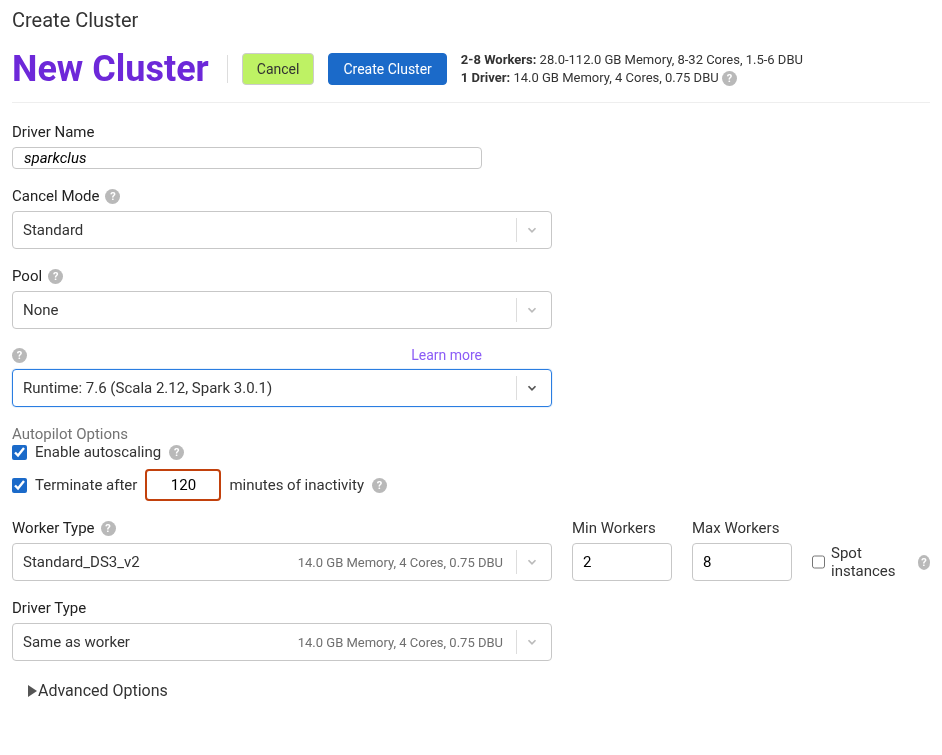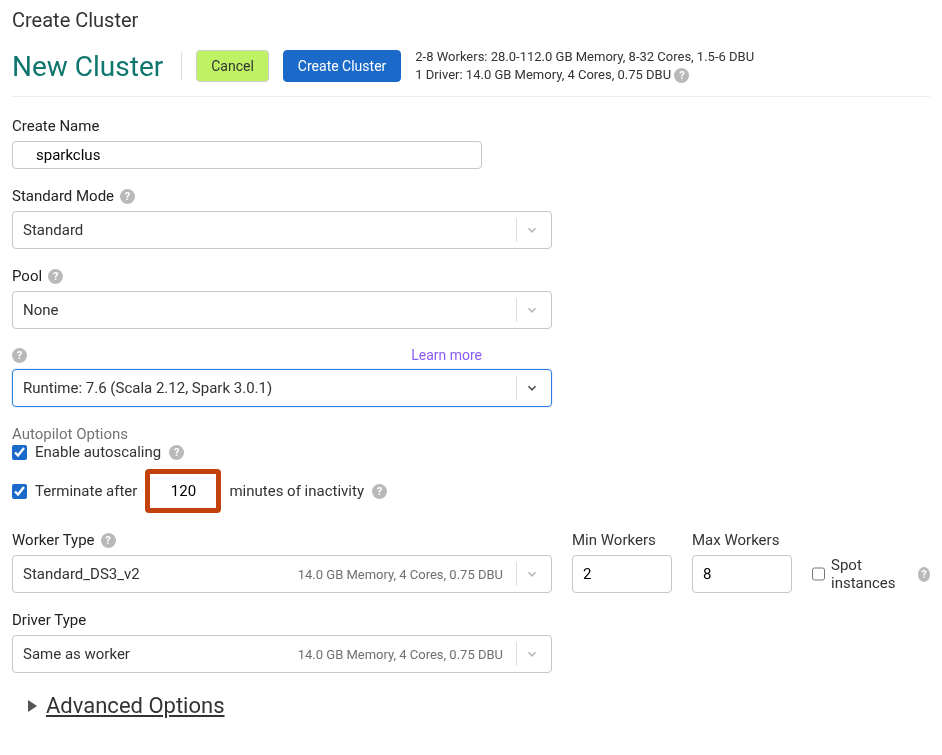--- a/index.html
+++ b/index.html
@@ -1,65 +1,65 @@
 <!DOCTYPE html>
 <html><head>
   <meta charset="utf-8">
   <style>
     * { box-sizing: border-box; margin: 0; padding: 0; font-family: -apple-system, BlinkMacSystemFont, "Segoe UI", Roboto, "Helvetica Neue", Arial, sans-serif; }
     body { background: #fff; color: #333; padding: 6px 12px; width: 942px; font-size: 14px; }
 
     .page-title { font-size: 20px; color: #333; font-weight: 400; margin: 2px 0 10px; }
 
     .header-row { display: flex; align-items: center; gap: 14px; margin: 16px 0 12px; }
-    .header-title { font-size: 28px; font-weight: 400; color: #0f766e; margin-right: 4px; }
+    .header-title { font-size: 36px; font-weight: 700; color: #6d28d9; margin-right: 4px; }
     .vdiv { width: 1px; height: 28px; background: #ddd; }
     .btn { border: 1px solid #ccc; padding: 7px 14px; border-radius: 4px; font-size: 14px; cursor: pointer; }
     .btn-cancel { background: #bef264; color: #333; }
     .btn-primary { background: #1b6ac9; border-color: #1b6ac9; color: #fff; }
 
     .summary { font-size: 13px; line-height: 1.4; }
-    .summary b { font-weight: 400; }
+    .summary b { font-weight: 700; }
 
     .hr { border-top: 1px solid #eee; margin: 8px 0 20px; }
 
     .form { max-width: 920px; }
     .form-label { font-size: 15px; color: #222; margin-bottom: 6px; display: flex; align-items: center; gap: 6px; }
     .form-group { margin-bottom: 18px; }
 
-    .text-input { width: 470px; height: 28px; border: 1px solid #c7c7c7; border-radius: 4px; padding: 0 23px; font-size: 15px; }
+    .text-input { width: 470px; height: 22px; border: 1px solid #c7c7c7; border-radius: 4px; padding: 0 11px; font-size: 15px; font-style: italic; }
 
     .select { position: relative; width: 540px; height: 38px; border: 1px solid #c7c7c7; border-radius: 4px; display: flex; align-items: center; padding: 0 10px; font-size: 15px; cursor: pointer; background: #fff; }
     .select.highlight { border-color: #2a7de1; box-shadow: 0 0 0 1px rgba(42,125,225,0.1); }
     .select .sep { position: absolute; right: 34px; top: 6px; bottom: 6px; width: 1px; background: #ddd; }
     .chevron { position: absolute; right: 12px; top: 50%; transform: translateY(-50%); color: #bbb; }
     .chevron svg { display:block; }
     .select .meta { margin-left: auto; margin-right: 38px; color: #6f6f6f; font-size: 13px; }
 
     .section-title { font-size: 15px; color: #737373; margin-bottom: 0; }
     .checkbox-row { display: flex; align-items: center; gap: 8px; font-size: 15px; margin-bottom: 8px; }
     .checkbox-row input[type="checkbox"] { width: 15px; height: 15px; accent-color: #1b6ac9; }
 
-    .num-input { width: 76px; height: 44px; border: 5px solid #c2410c; border-radius: 4px; padding: 0 8px; font-size: 15px; text-align: center; }
+    .num-input { width: 76px; height: 32px; border: 2px solid #c2410c; border-radius: 4px; padding: 0 8px; font-size: 15px; text-align: center; }
 
     .worker-row { display: flex; gap: 20px; align-items: flex-end; flex-wrap: nowrap; }
     .col { display: flex; flex-direction: column; }
     .col-label { font-size: 15px; margin-bottom: 6px; }
     .small-input { width: 100px; height: 38px; border: 1px solid #c7c7c7; border-radius: 4px; padding: 0 10px; font-size: 15px; }
 
     .spot-row { display: flex; align-items: center; gap: 6px; font-size: 15px; height: 38px; }
     .spot-row input[type="checkbox"] { width: 14px; height: 14px; }
 
     .learn-more { color: #8b5cf6; font-size: 14px; margin-left: auto; text-decoration: none; }
 
     .label-row { display: flex; align-items: center; width: 470px; }
 
     .help-icon { display:inline-flex; width:15px; height:15px; border-radius:50%; background:#b9b9b9; color:#fff; font-size:11px; font-weight:700; align-items:center; justify-content:center; line-height:1; }
 
-    .advanced { display:flex; align-items:center; gap:8px; font-size:22px; color:#333; margin-top: 20px; cursor:pointer; padding-left: 16px; text-decoration: underline;}
+    .advanced { display:flex; align-items:center; gap:0; font-size:16px; color:#333; margin-top: 20px; cursor:pointer; padding-left: 16px;}
     .caret-right svg { display:block; }
   </style>
 </head>
 <body>
 
 <div class="page-title">Create Cluster</div>
 
 <div class="header-row">
   <div class="header-title">New Cluster</div>
   <div class="vdiv"></div>
@@ -76,27 +76,27 @@
       <span class="help-icon">?</span>
     </div>
   </div>
 </div>
 
 <div class="hr"></div>
 
 <div class="form">
 
   <div class="form-group">
-    <div class="form-label">Create Name</div>
+    <div class="form-label">Driver Name</div>
     <input class="text-input" value="sparkclus" style="">
   </div>
 
   <div class="form-group">
     <div class="form-label">
-      <span>Standard Mode</span>
+      <span>Cancel Mode</span>
       <span class="help-icon">?</span>
     </div>
     <div class="select">
       <span>Standard</span>
       <span class="sep"></span>
       <span class="chevron">
         <svg width="14" height="14" viewBox="0 0 24 24" fill="none" stroke="#bbb" stroke-width="3">
             <polyline points="6 9 12 15 18 9"></polyline>
           </svg>
       </span>

